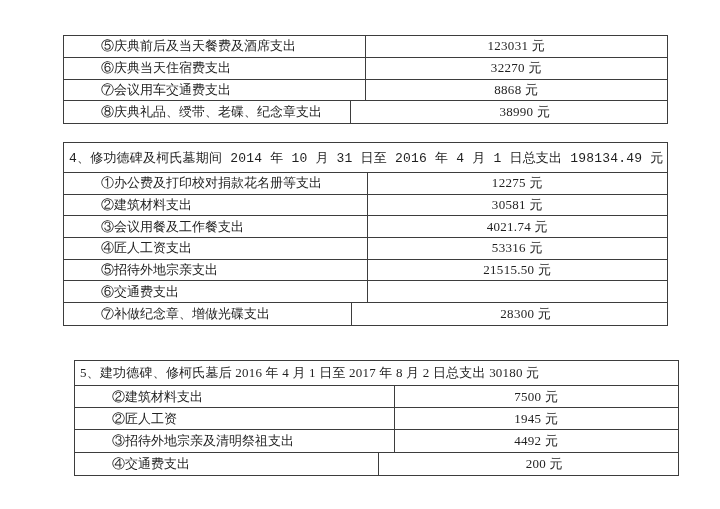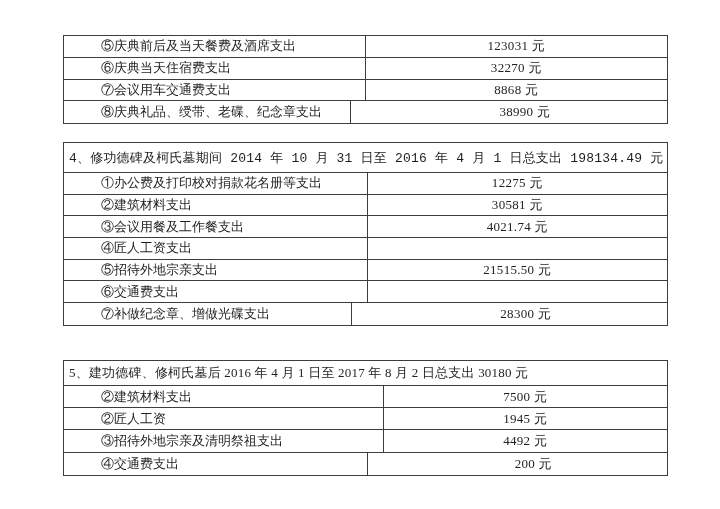--- a/index.html
+++ b/index.html
@@ -56,21 +56,21 @@
   #tbl-1 .row { height: 21.75px; }
   #tbl-1 .cell.label { width: 302px; }
   #tbl-1 .cell.value { width: 302px; }
   
   #tbl-2 { top: 142px; }
   #tbl-2 .heading-row { height: 30px; font-family: Liberation Mono, monospace; }
   #tbl-2 .row { height: 21.7px; }
   #tbl-2 .cell.label { width: 304px; text-align: right; }
   #tbl-2 .cell.value { width: 300px; }
   
-  #tbl-3 { top: 360px; }
+  #tbl-3 { top: 360px; margin-left: 11px; }
   #tbl-3 .heading-row { height: 25px; }
   #tbl-3 .row { height: 22.2px; }
   #tbl-3 .cell.label { width: 320px; }
   #tbl-3 .cell.value { width: 284px; }
 </style>
 </head>
 <body>
 
 <div class="page">
 
@@ -134,20 +134,23 @@
           <span>③会议用餐及工作餐支出</span>
         </div>
       <div class="cell value">
           <span>4021.74 元</span>
         </div>
     </div>
     <div class="row">
       <div class="cell label">
           <span>④匠人工资支出</span>
         </div>
+      <div class="cell value">
+          <span>53316 元</span>
+        </div>
     </div>
     <div class="row">
       <div class="cell label">
           <span>⑤招待外地宗亲支出</span>
         </div>
       <div class="cell value">
           <span>21515.50 元</span>
         </div>
     </div>
     <div class="row">

